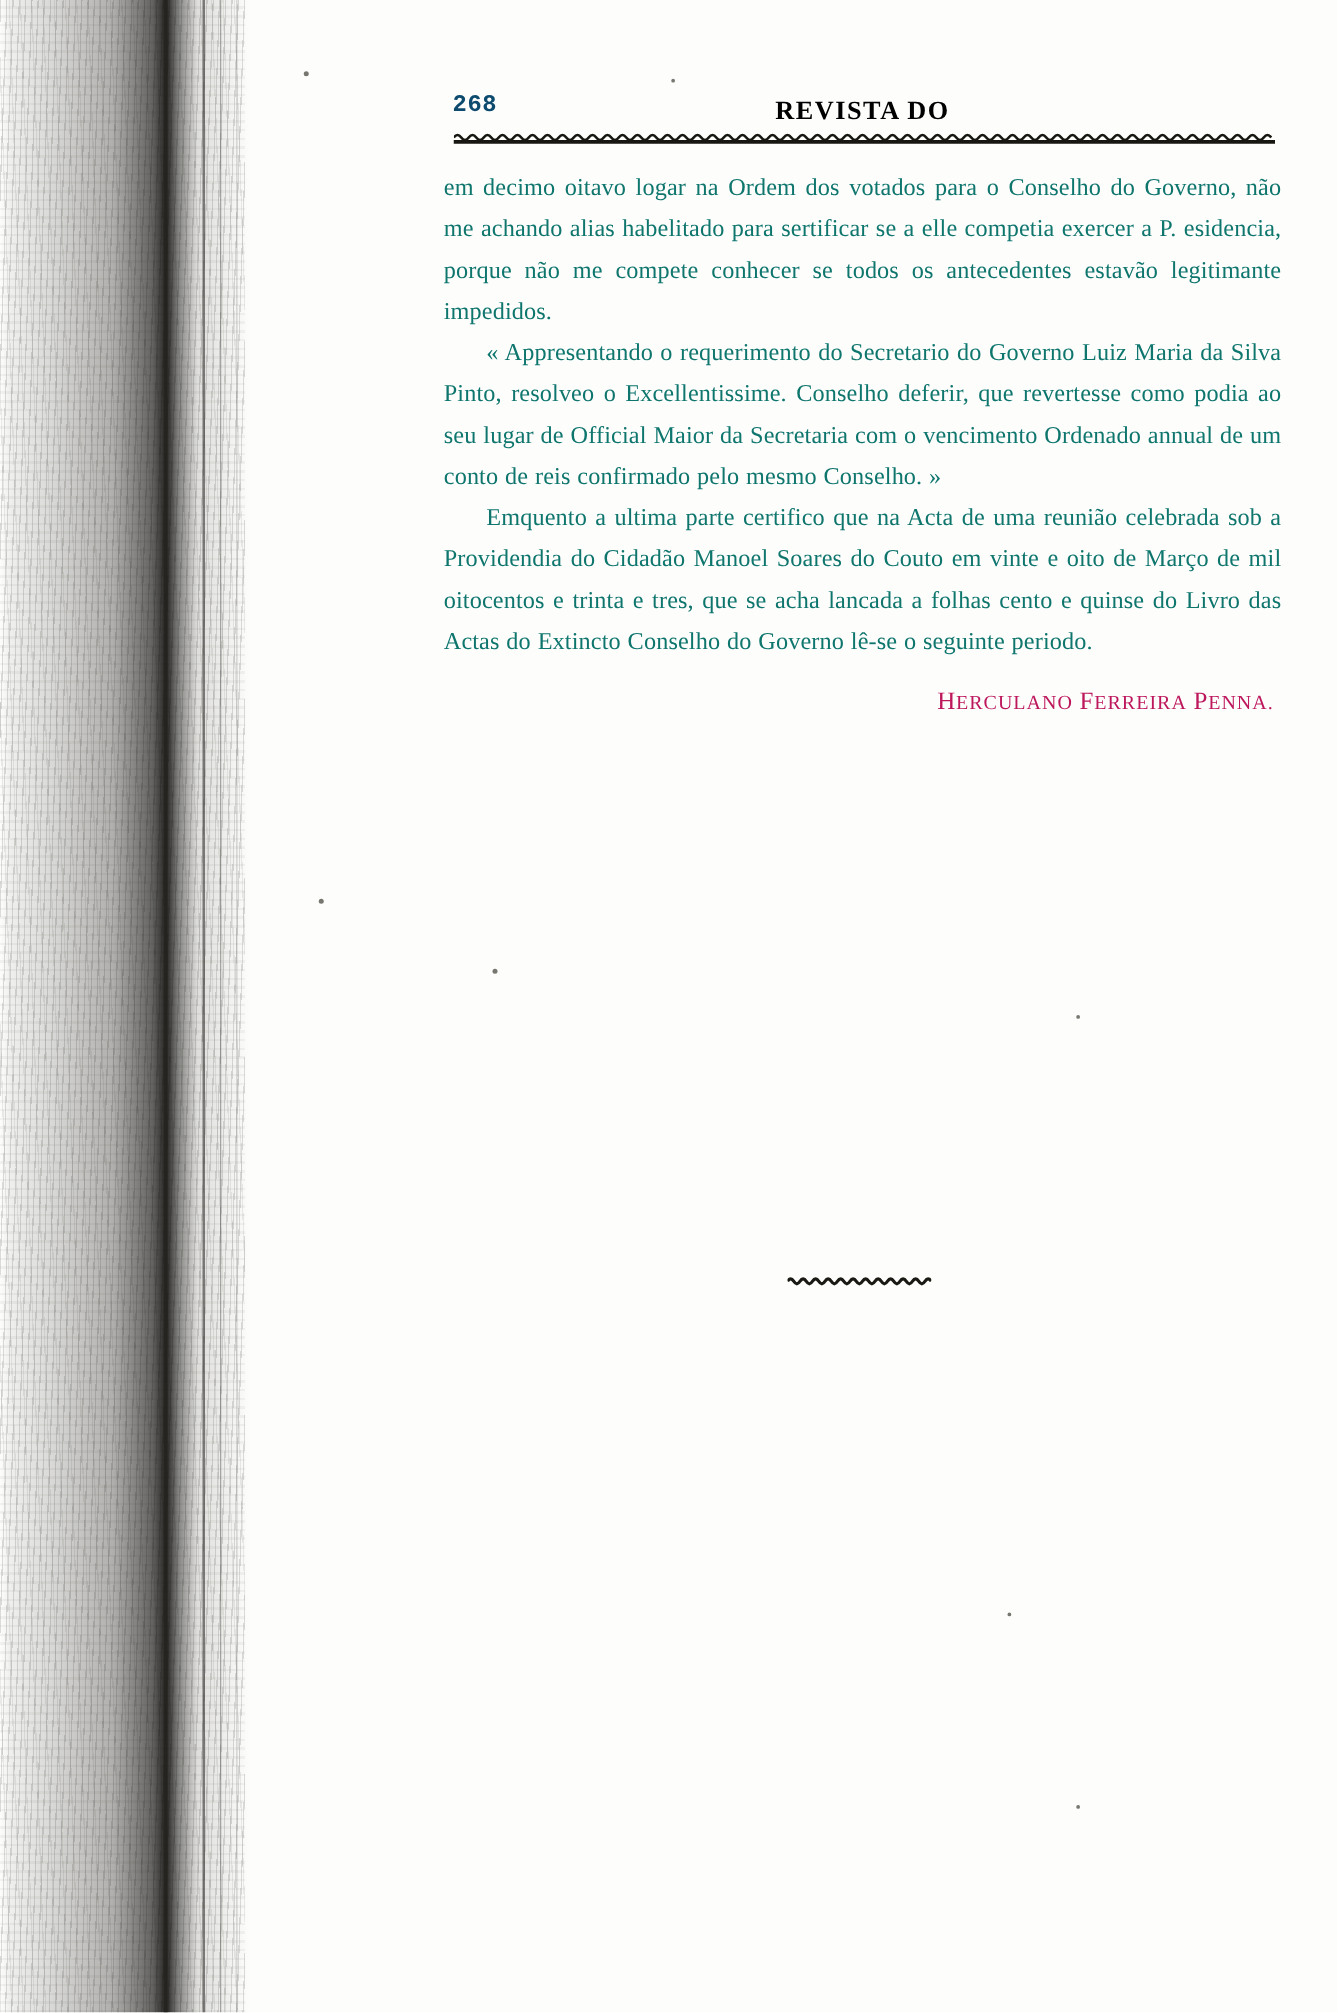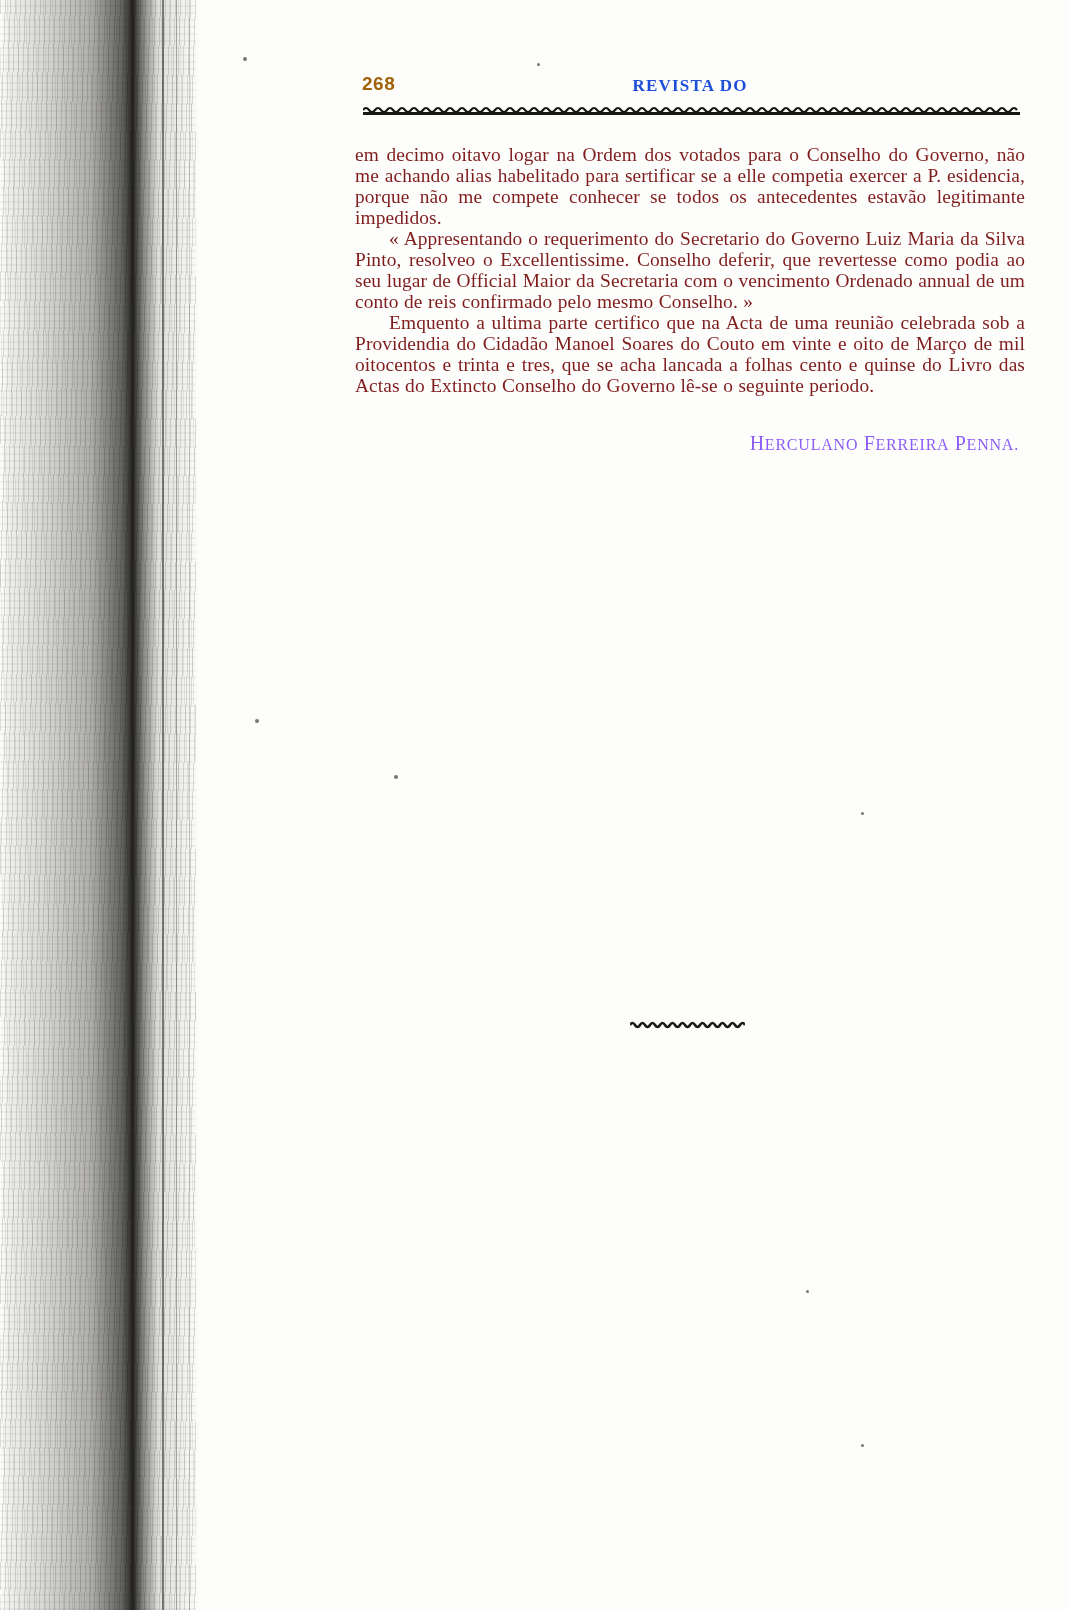--- a/index.html
+++ b/index.html
@@ -74,37 +74,37 @@
   }
 
   .running-head {
     position: relative;
     height: 40px;
   }
   .folio {
     position: absolute;
     left: 7px;
     top: 13px;
-    font-family: Liberation Sans, sans-serif;
+    font-family: Liberation Mono, monospace;
     font-weight: bold;
     font-size: 19px;
     letter-spacing: 0.5px;
-    color: #a16207;
+    color: #0c4a6e;
   }
   .head-title {
     position: absolute;
     left: 0;
     right: 0;
     top: 16px;
     text-align: center;
     font-family: "Liberation Serif", serif;
     font-weight: bold;
-    font-size: 17px;
+    font-size: 21px;
     letter-spacing: 1.2px;
-    color: #1d4ed8;
+    color: #000000;
   }
 
   .rule {
     position: relative;
     margin-top: 6px;
     height: 12px;
   }
   .rule .wavy {
     position: absolute;
     left: 8px;
@@ -117,48 +117,48 @@
   .rule .solid {
     position: absolute;
     left: 8px;
     top: 6px;
     width: 657px;
     height: 3px;
     background: #171610;
   }
 
   .body-text {
-    margin-top: 26px;
+    margin-top: 16px;
     font-family: "Liberation Serif", serif;
     font-size: 19.4px;
-    line-height: 21px;
+    line-height: 33px;
     text-align: justify;
-    color: #7f1d1d;
+    color: #0f766e;
     letter-spacing: 0.1px;
     word-spacing: 0.5px;
   }
   .body-text p {
     margin: 0;
     text-indent: 34px;
   }
   .body-text p.no-indent { text-indent: 0; }
   .body-text p.date-line {
     margin-top: 15px;
     text-indent: 34px;
     text-align: left;
   }
 
   .signature {
-    margin-top: 36px;
+    margin-top: 20px;
     text-align: right;
     padding-right: 6px;
     font-family: "Liberation Serif", serif;
     font-size: 19px;
     letter-spacing: 0.6px;
-    color: #8b5cf6;
+    color: #be185d;
   }
   .signature .smallcaps-big { font-size: 20px; }
   .signature .smallcaps-small { font-size: 16px; letter-spacing: 0.8px; }
 
   .tail-ornament {
     position: absolute;
     left: 275px;
     top: 960px;
     width: 115px;
     height: 10px;

